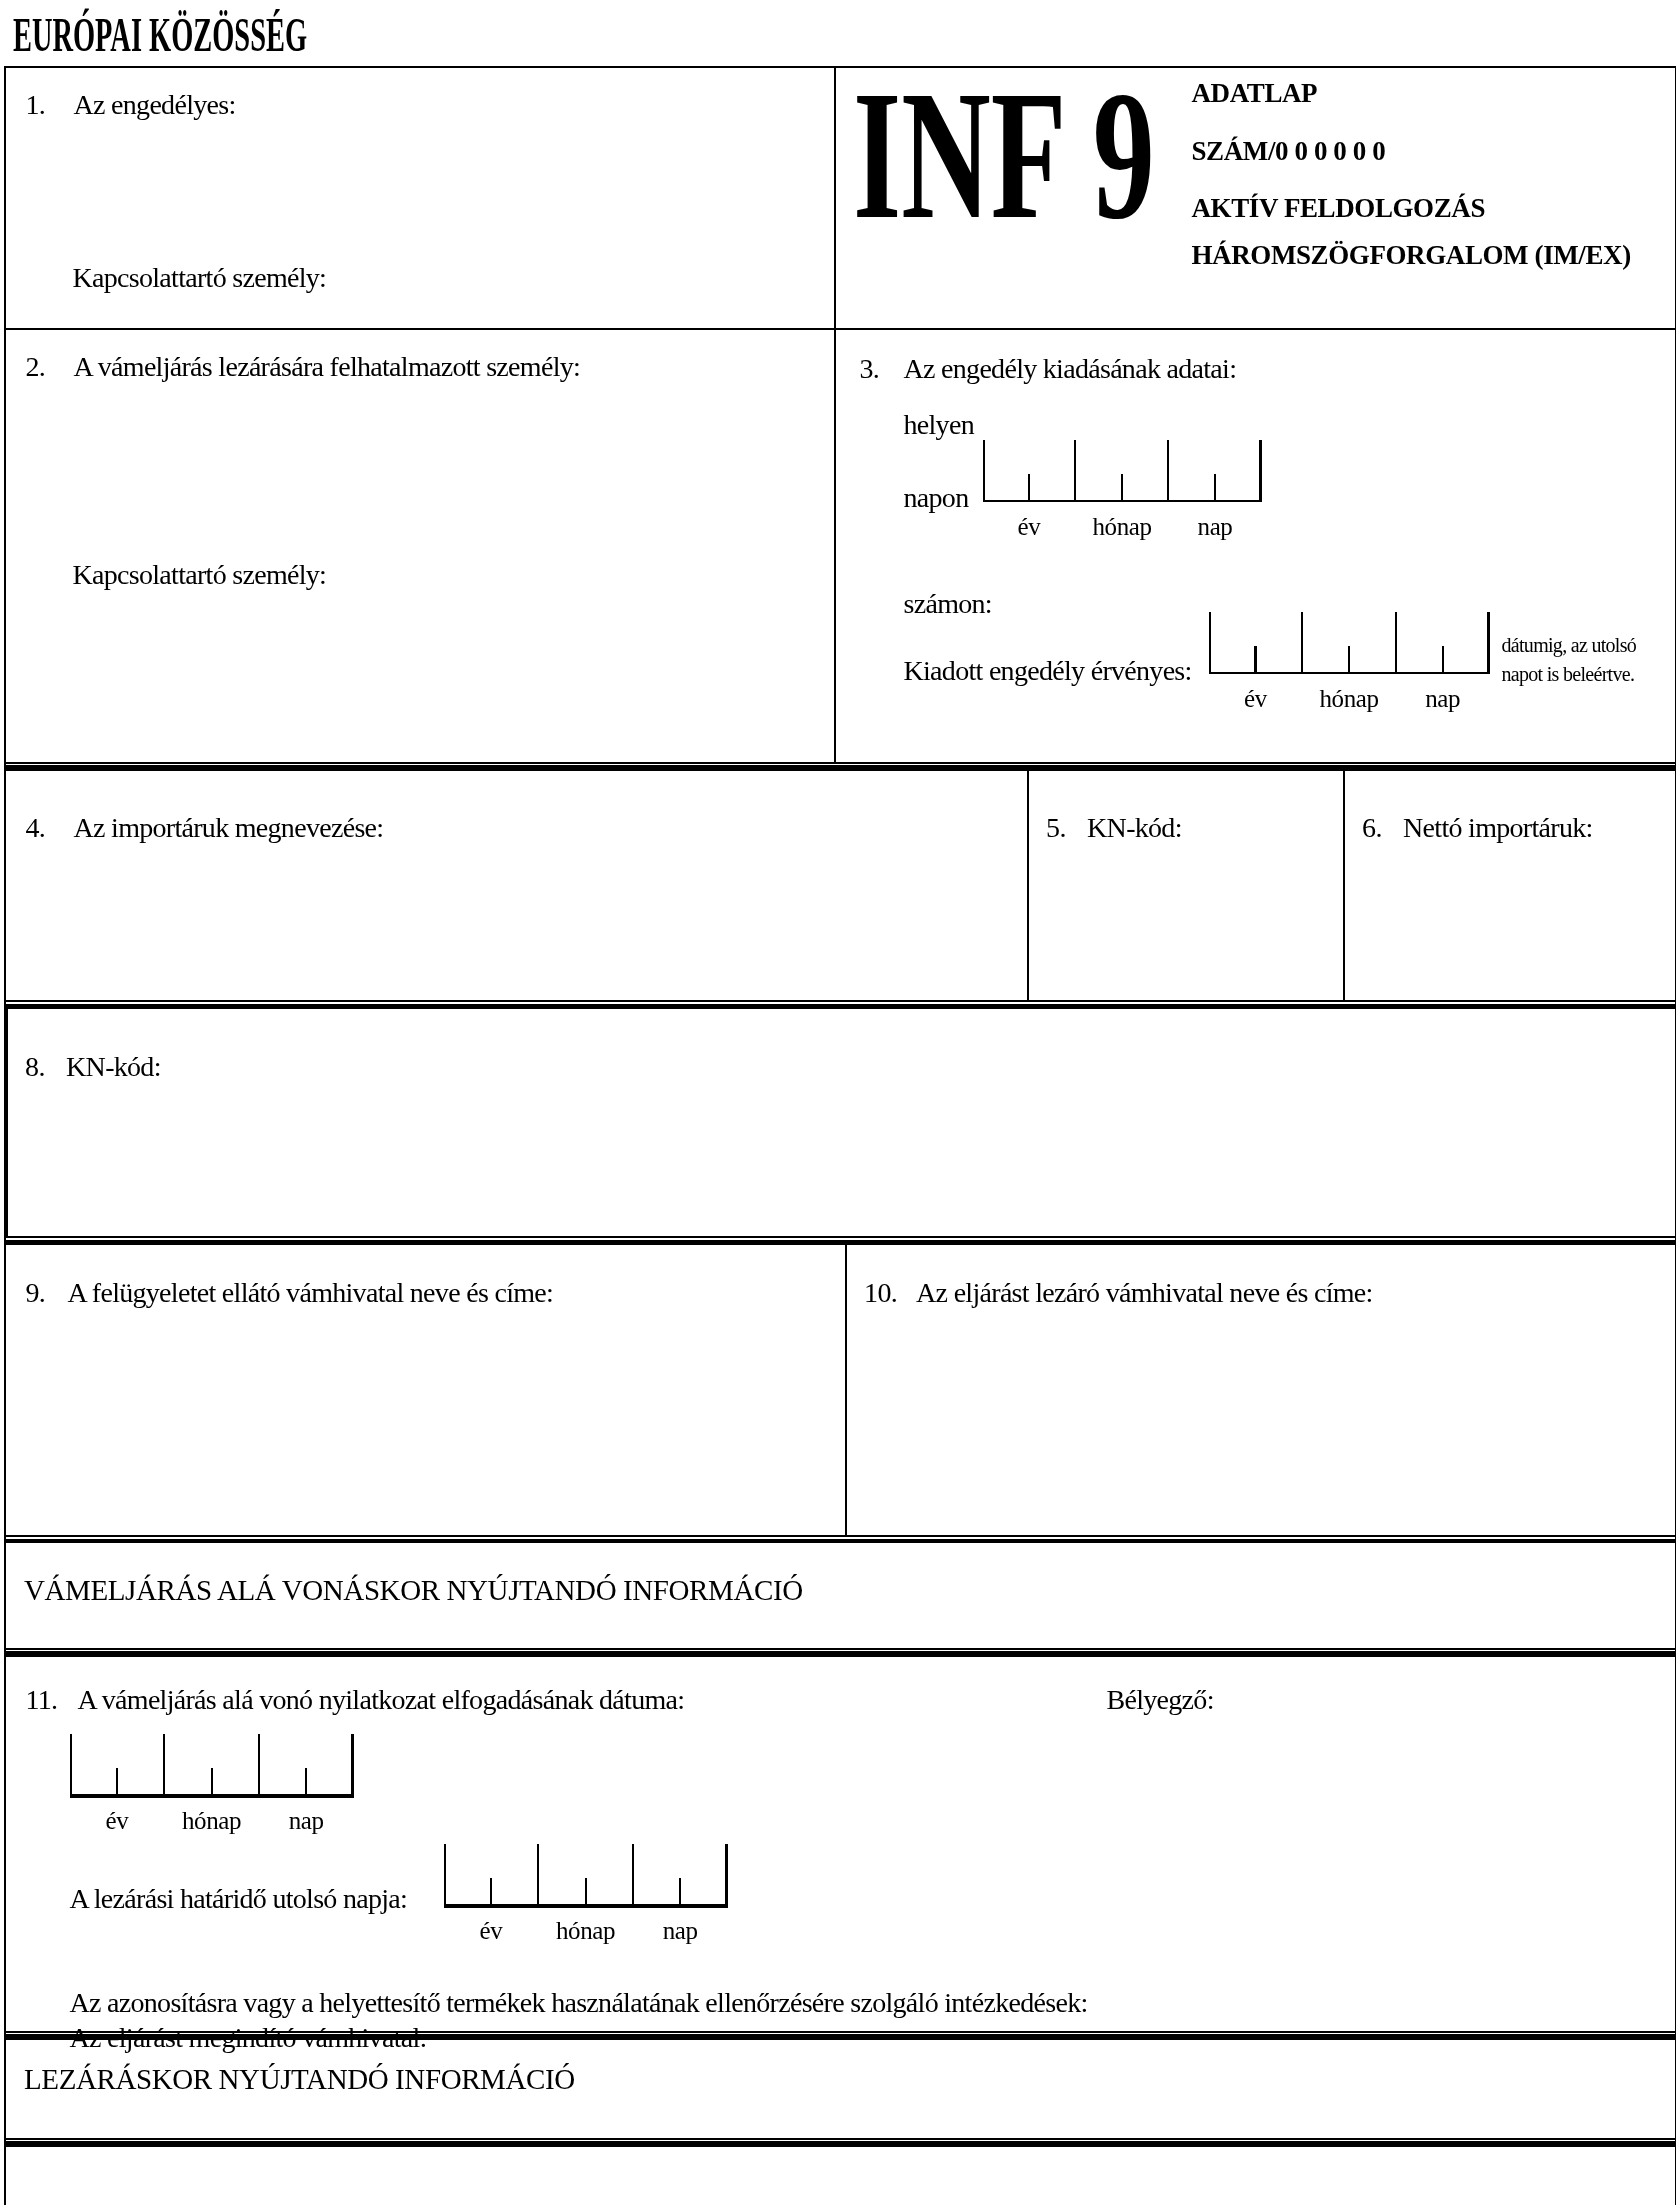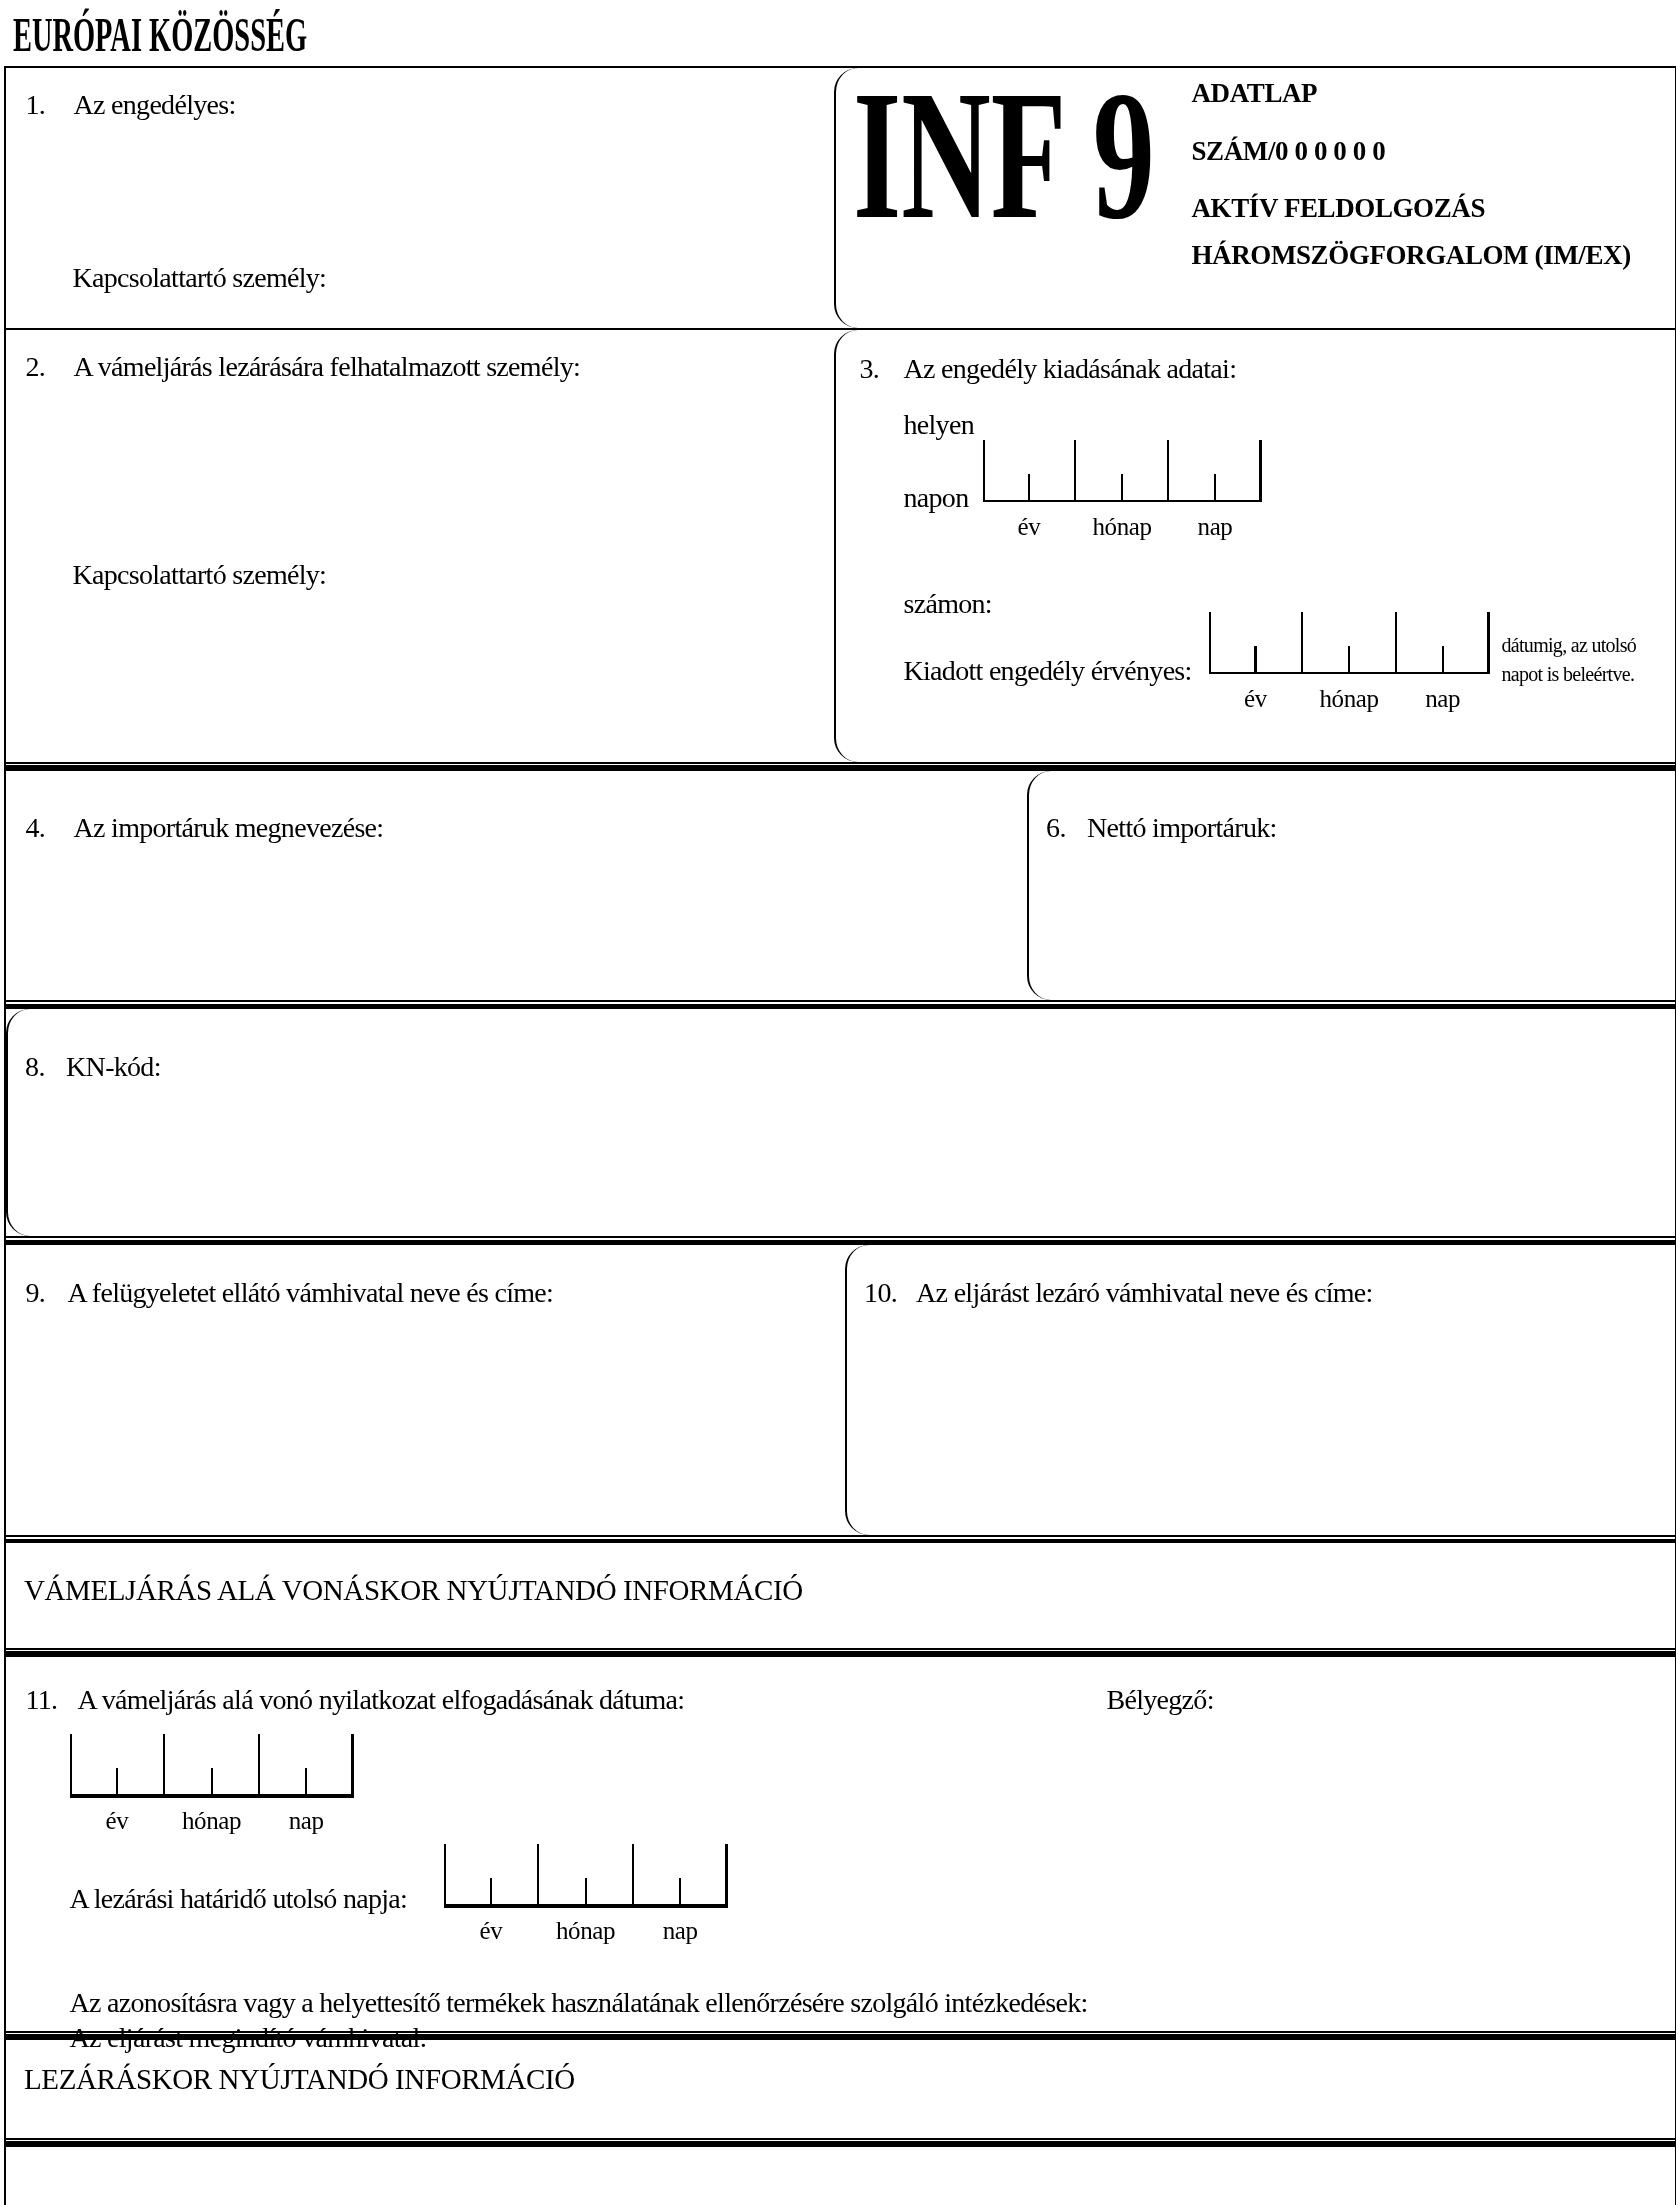--- a/index.html
+++ b/index.html
@@ -9,21 +9,21 @@
   }
   .title{
     position:absolute; left:13.2px; top:6.2px; font-size:49px; font-weight:bold;
     white-space:nowrap; transform:scaleX(0.58); transform-origin:0 0; letter-spacing:0px;
   }
   .form{
     position:absolute; left:3.5px; top:66px; width:1669px; height:2596px;
     border:2.6px solid #000; border-bottom:8px solid #000; box-sizing:content-box;
   }
   .row{position:relative; display:flex; align-items:stretch;}
-  .cell{position:relative; box-sizing:border-box;border-radius:24px;}
+  .cell{position:relative; box-sizing:border-box;}
   .vline{border-left:2.2px solid #000;}
   .thinrule{height:2.2px; background:#000;}
   .rule{height:8.8px; background:linear-gradient(to bottom,#000 0px,#000 1.8px,#fff 1.8px,#fff 3.5px,#000 3.5px,#000 8.8px);}
   .lbl{position:absolute; font-size:28px; letter-spacing:-0.7px; white-space:nowrap; line-height:1.15;}
   .num{display:inline-block; min-width:48px;}
   .band{position:relative;}
   .band .lbl{position:static; display:block; padding:23px 0 0 18.5px; font-size:29px; letter-spacing:-0.4px;}
   
   .inf9{
     position:absolute; left:17px; top:-6.2px; font-size:185px; font-weight:bold; line-height:1;
@@ -111,20 +111,25 @@
       </div>
     </div>
     <div class="rule"></div>
 
     <div class="row" style="height:229px;">
       <div class="cell" style="width:1021px;">
         <div class="lbl" style="left:20px; top:41px;">
           <span class="num">4.</span><span>Az importáruk megnevezése:</span>
         </div>
       </div>
+      <div class="cell vline" style="width:316px;">
+        <div class="lbl" style="left:17.6px; top:41px;">
+          <span class="num" style="min-width:41px;">5.</span><span>KN-kód:</span>
+        </div>
+      </div>
       <div class="cell vline" style="flex:1;">
         <div class="lbl" style="left:17.6px; top:41px;">
           <span class="num" style="min-width:41px;">6.</span><span>Nettó importáruk:</span>
         </div>
       </div>
     </div>
     <div class="rule"></div>
 
     <div class="row" style="height:227px;">
       <div class="cell vline" style="flex:1;">

